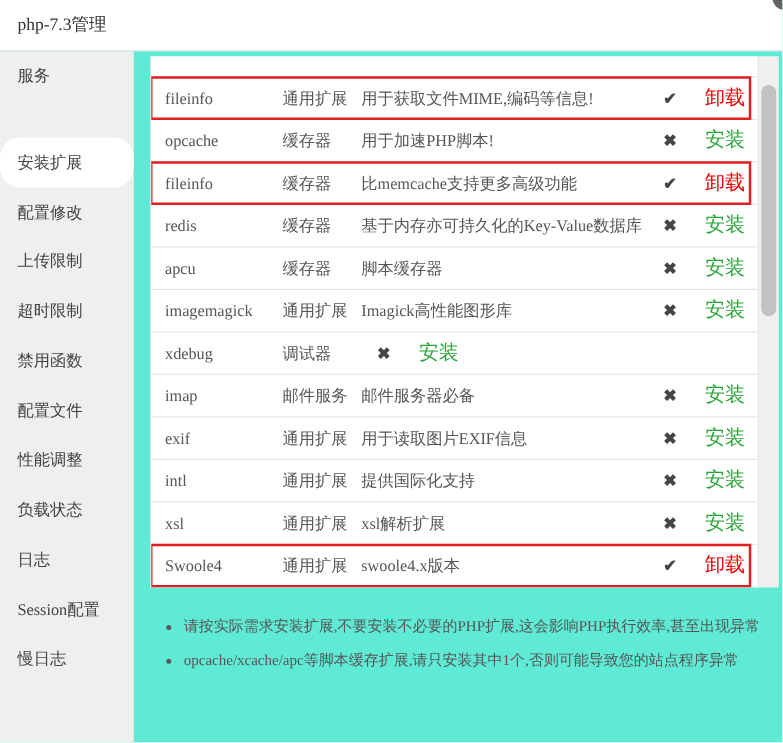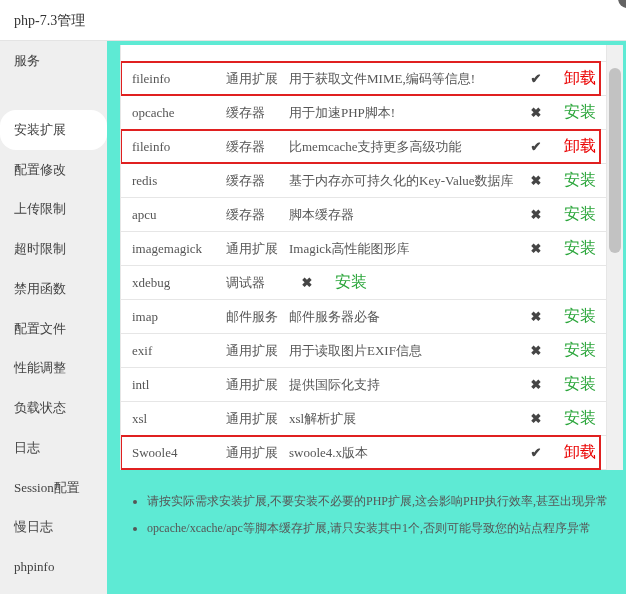--- a/index.html
+++ b/index.html
@@ -106,21 +106,20 @@
     <div class="side-item">配置修改</div>
     <div class="side-item">上传限制</div>
     <div class="side-item">超时限制</div>
     <div class="side-item">禁用函数</div>
     <div class="side-item">配置文件</div>
     <div class="side-item">性能调整</div>
     <div class="side-item">负载状态</div>
     <div class="side-item">日志</div>
     <div class="side-item">Session配置</div>
     <div class="side-item">慢日志</div>
-    <div class="side-item">phpinfo</div>
   </div>
 
   <div class="ext-table">
     <div class="row partial"></div>
 
     <div class="row">
       <span class="c-name">fileinfo</span>
       <span class="c-type">通用扩展</span>
       <span class="c-desc">用于获取文件MIME,编码等信息!</span>
       <span class="c-status">✔</span>

